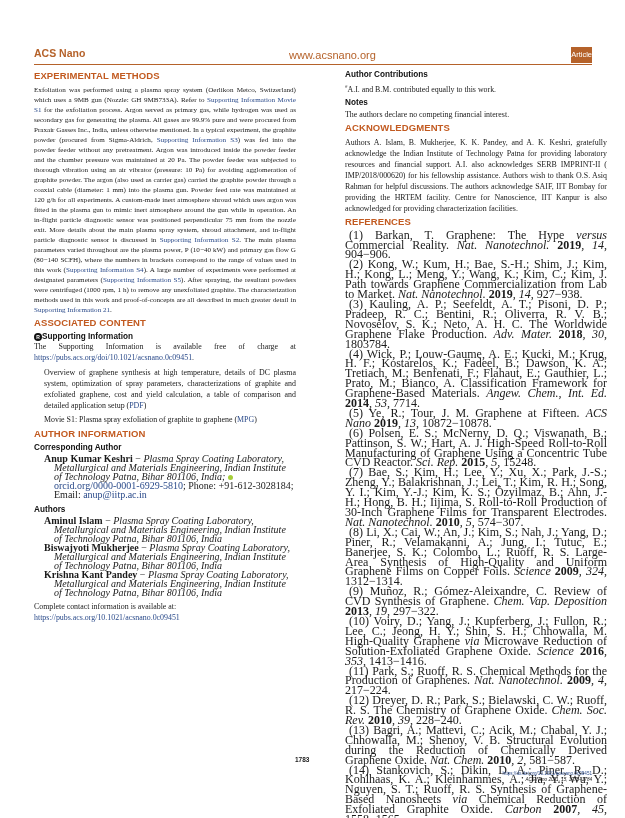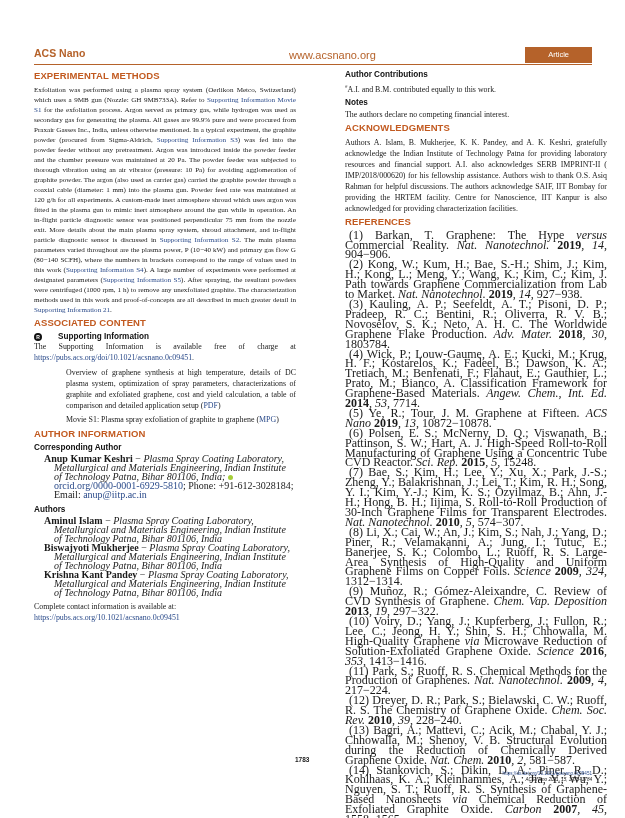--- a/index.html
+++ b/index.html
@@ -4,36 +4,36 @@
 <style>
   html, body { margin: 0; padding: 0; }
   body {
     width: 625px; height: 818px; background: #ffffff; position: relative; overflow: hidden;
     font-family: "Liberation Serif", "DejaVu Serif", serif; color: #1a1a1a;
   }
   .page { position: absolute; left: 34px; top: 44px; width: 558px; }
   .header { position: relative; height: 20px; border-bottom: 1px solid #b5622a; }
   .journal { position: absolute; left: 0; top: 3px; font-family: "Liberation Sans", sans-serif; font-size: 10.5px; color: #b5622a; font-weight: bold; }
   .site { position: absolute; left: 255px; top: 5px; font-family: "Liberation Sans", sans-serif; font-size: 11px; color: #b5622a; }
-  .badge { position: absolute; right: 0; top: 3px; background: #b5622a; color: #fff; font-family: "Liberation Sans", sans-serif; font-size: 7.5px; padding: 2px 23px; height: 12px; line-height: 12px; }
+  .badge { position: absolute; right: 0; top: 3px; background: #b5622a; color: #fff; font-family: "Liberation Sans", sans-serif; font-size: 7.5px; padding: 2px 0; height: 12px; line-height: 12px; }
   .cols { position: absolute; top: 26px; left: 0; width: 558px; }
   .col { position: absolute; top: 0; width: 262px; }
   .col.left { left: 0; }
   .col.right { left: 311px; }
   h2 { font-family: "Liberation Sans", sans-serif; font-size: 9.5px; color: #c25a20; margin: 0 0 4px 0; font-weight: bold; letter-spacing: 0.1px; }
   h3 { font-family: "Liberation Sans", sans-serif; font-size: 8.2px; color: #111; margin: 0 0 2px 0; font-weight: bold; }
   p { margin: 0; }
   .body { font-size: 7.1px; line-height: 10px; text-align: justify; }
   .body-lg { font-size: 7.9px; line-height: 11px; text-align: justify; }
   a, .link { color: #2a4a8a; text-decoration: none; }
   .mt { margin-top: 2px; }
   .mt-s { margin-top: 3px; }
-  .si-head { display: flex; align-items: center; gap: 16px; }
+  .si-head { display: flex; align-items: center; gap: 0; }
   .si-icon { width: 8px; height: 8px; border-radius: 50%; background: #111; color: #fff; font-size: 5px; font-family: "Liberation Sans", sans-serif; display: inline-flex; align-items: center; justify-content: center; font-weight: bold; }
-  .indent-block { margin-left: 32px; margin-top: 4px; }
+  .indent-block { margin-left: 10px; margin-top: 4px; }
   .indent-block p { margin-bottom: 3px; }
   .author { font-size: 10px; line-height: 9px; padding-left: 20px; text-indent: -10px; margin-left: 0; }
   .author b { font-weight: bold; }
   .author i { font-style: italic; }
   .orcid-dot { display: inline-block; width: 5px; height: 5px; border-radius: 50%; background: #a6ce39; margin-right: 2px; vertical-align: middle; }
   .ref { font-size: 12px; line-height: 9.9px; text-align: justify; text-indent: 4px; }
   .ref i { font-style: italic; }
   .ref b { font-weight: bold; }
   .page-num { position: absolute; left: 295px; top: 756px; font-family: "Liberation Sans", sans-serif; font-size: 6.5px; font-weight: bold; }
   .footer { position: absolute; right: 33px; top: 771px; text-align: right; font-family: "Liberation Sans", sans-serif; font-size: 4.6px; line-height: 6px; }

